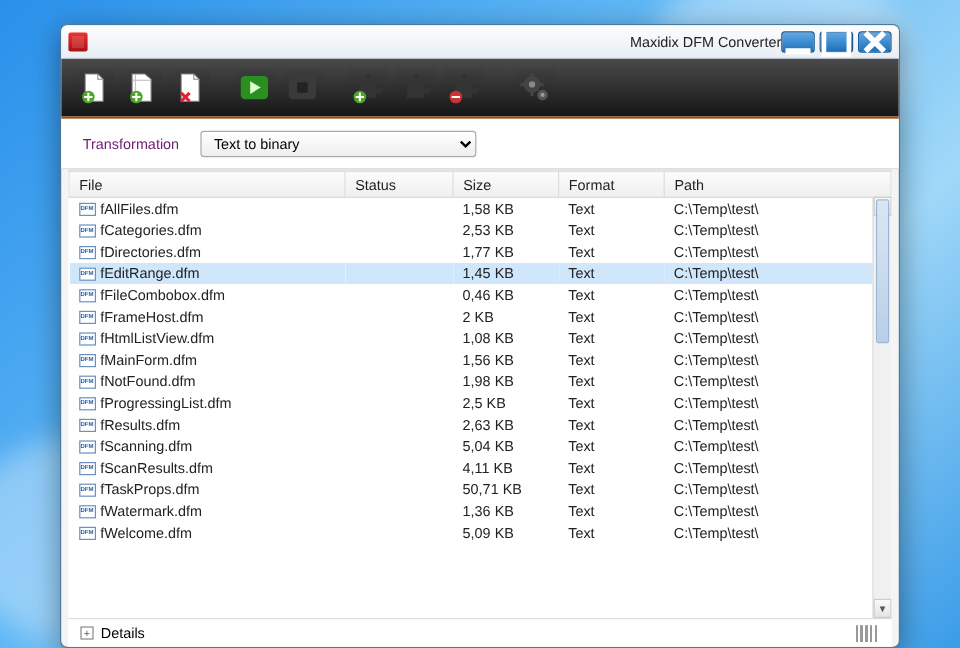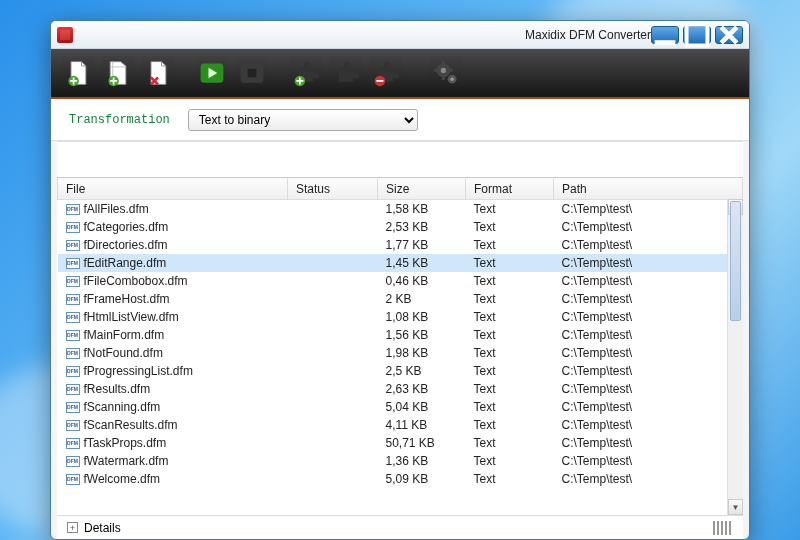--- a/index.html
+++ b/index.html
@@ -43,28 +43,28 @@
   }
   .tb-btn {
     width:34px; height:34px; border-radius:4px; background:#2c2c2c12;
     display:flex; align-items:center; justify-content:center; cursor:pointer;
   }
   .tb-btn svg { width:28px; height:28px; }
   .option-row {
     height:42px; background:#fff; display:flex; align-items:center;
     padding:0 18px; gap:18px; border-bottom:1px solid #e0e0e0;
   }
-  .option-row label { color:#15803d;font-family:Liberation Mono, monospace; }
+  .option-row label { color:#701a75; }
   .option-row select {
     width:230px; height:22px; font-size:12px; border:1px solid #aaa;
     background:linear-gradient(#fff,#eee); padding:0 6px; border-radius:3px;
   }
   .grid-wrap { flex:1; background:#fff; display:flex; flex-direction:column;
     border-top:1px solid #ddd; margin:0 6px; }
-  .grid-scroll { flex:1; overflow:hidden; position:relative;margin-top:35px; }
+  .grid-scroll { flex:1; overflow:hidden; position:relative; }
   table { width:100%; border-collapse:collapse; table-layout:fixed; }
   thead th {
     text-align:left; font-weight:400; font-size:12px; color:#222;
     background:linear-gradient(#fcfcfc,#efefef); border:1px solid #dcdcdc;
     border-top:1px solid #ccc; padding:3px 8px; height:22px;
   }
   tbody td { padding:1px 8px; height:18px; font-size:12px; color:#222;
     white-space:nowrap; overflow:hidden; text-overflow:ellipsis; }
   tbody tr.selected td { background:#cfe6fb; }
   .file-icon {

